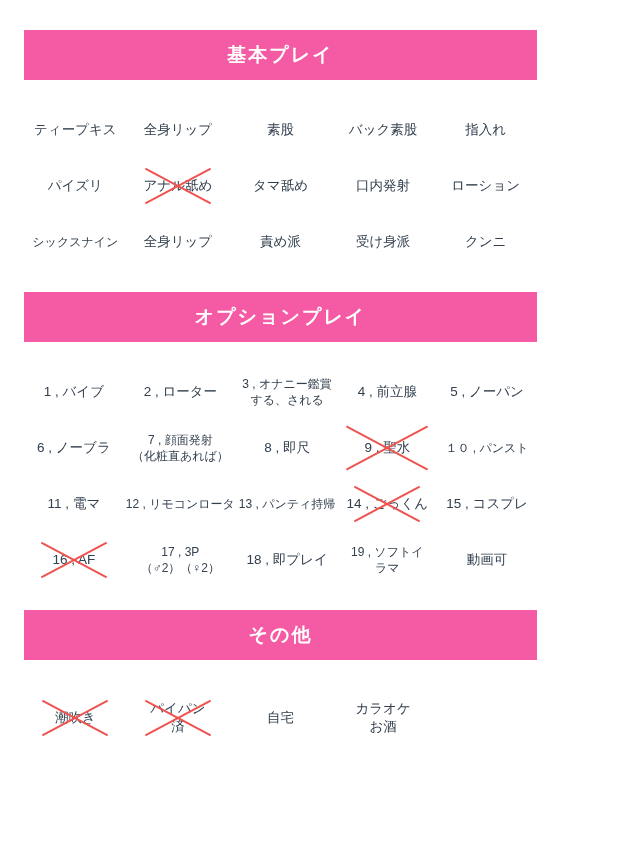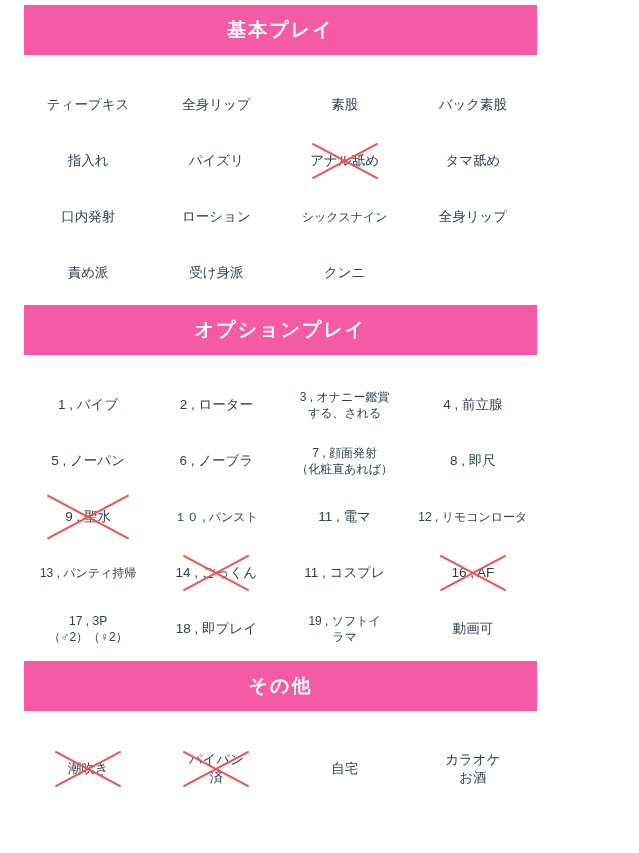--- a/index.html
+++ b/index.html
@@ -31,21 +31,21 @@
     color: #ffffff;
     text-align: center;
     font-size: 19px;
     font-weight: bold;
     letter-spacing: 2px;
     padding: 12px 0;
     box-sizing: border-box;
   }
   .grid {
     display: grid;
-    grid-template-columns: repeat(4, 1fr);
+    grid-template-columns: repeat(5, 1fr);
     width: 100%;
     box-sizing: border-box;
   }
   .cell {
     position: relative;
     min-height: 56px;
     display: flex;
     flex-direction: column;
     align-items: center;
     justify-content: center;
@@ -195,21 +195,21 @@
       <div class="cell small">
           <span class="line">12 , リモコンロータ</span>
         </div>
       <div class="cell small">
           <span class="line">13 , パンティ持帰</span>
         </div>
       <div class="cell crossed">
           <span class="line">14 , ごっくん</span>
         </div>
       <div class="cell">
-          <span class="line">11 , コスプレ</span>
+          <span class="line">15 , コスプレ</span>
         </div>
 
       <div class="cell crossed">
           <span class="line">16 , AF</span>
         </div>
       <div class="cell small">
         <span class="line">17 , 3P</span>
         <span class="line">（♂2）（♀2）</span>
       </div>
       <div class="cell">

